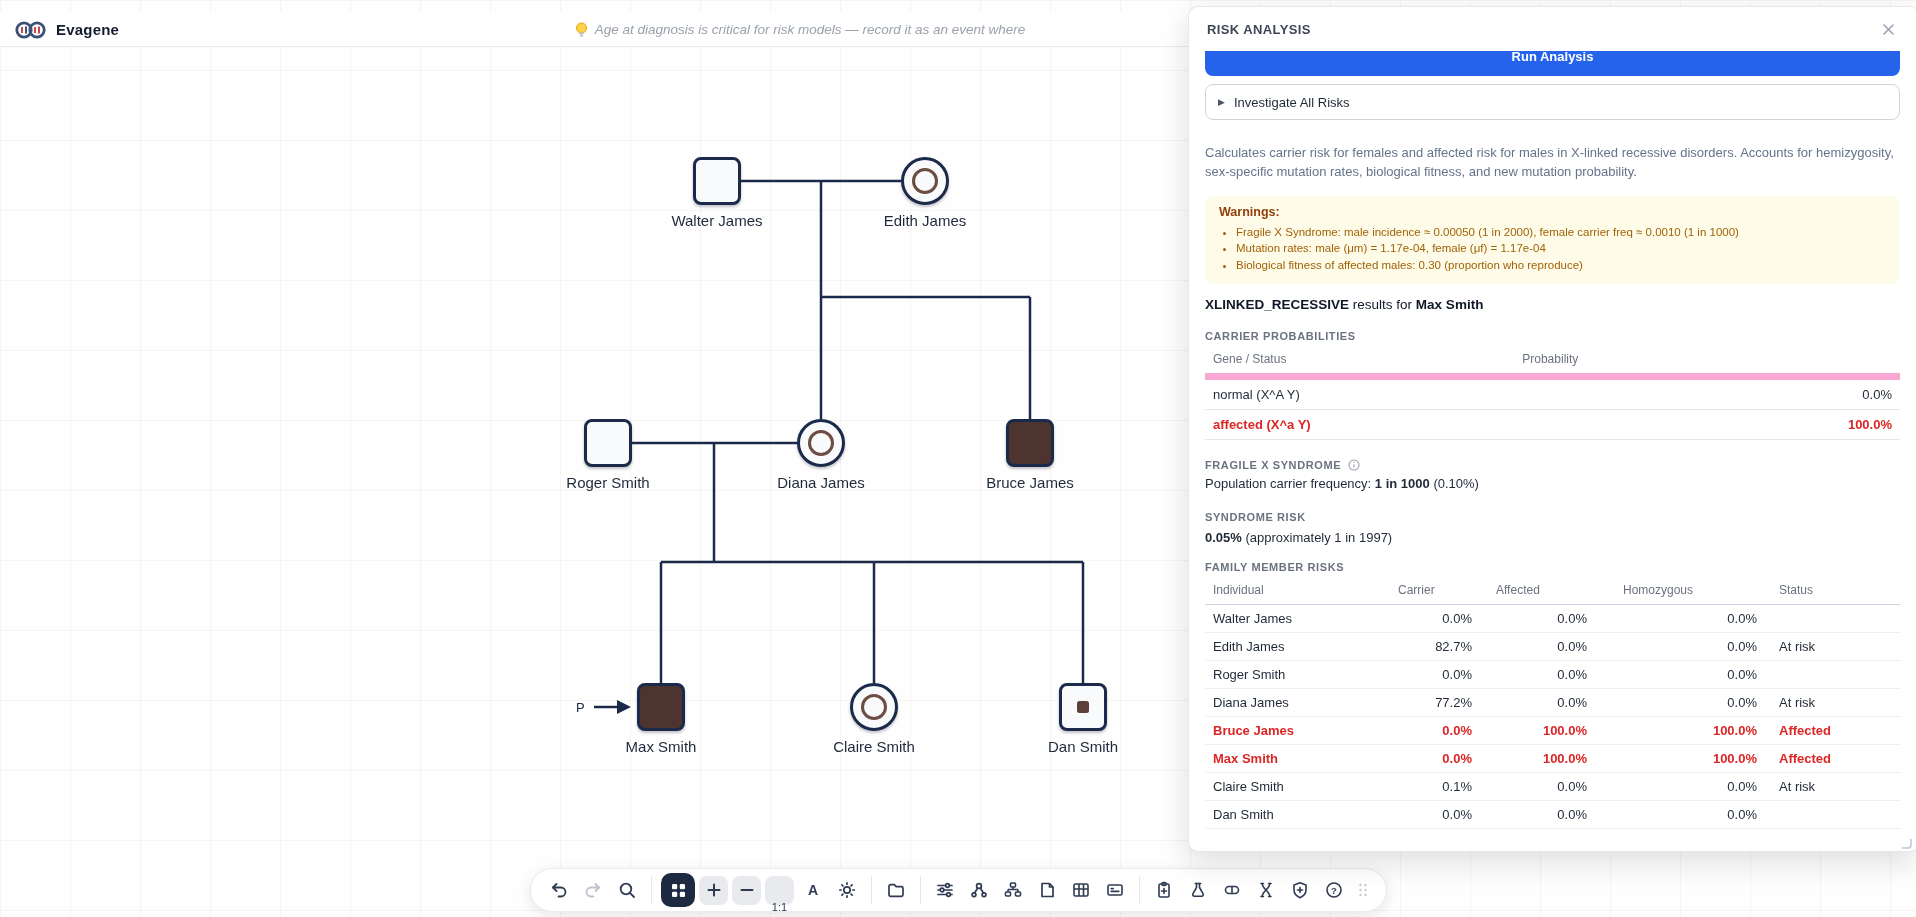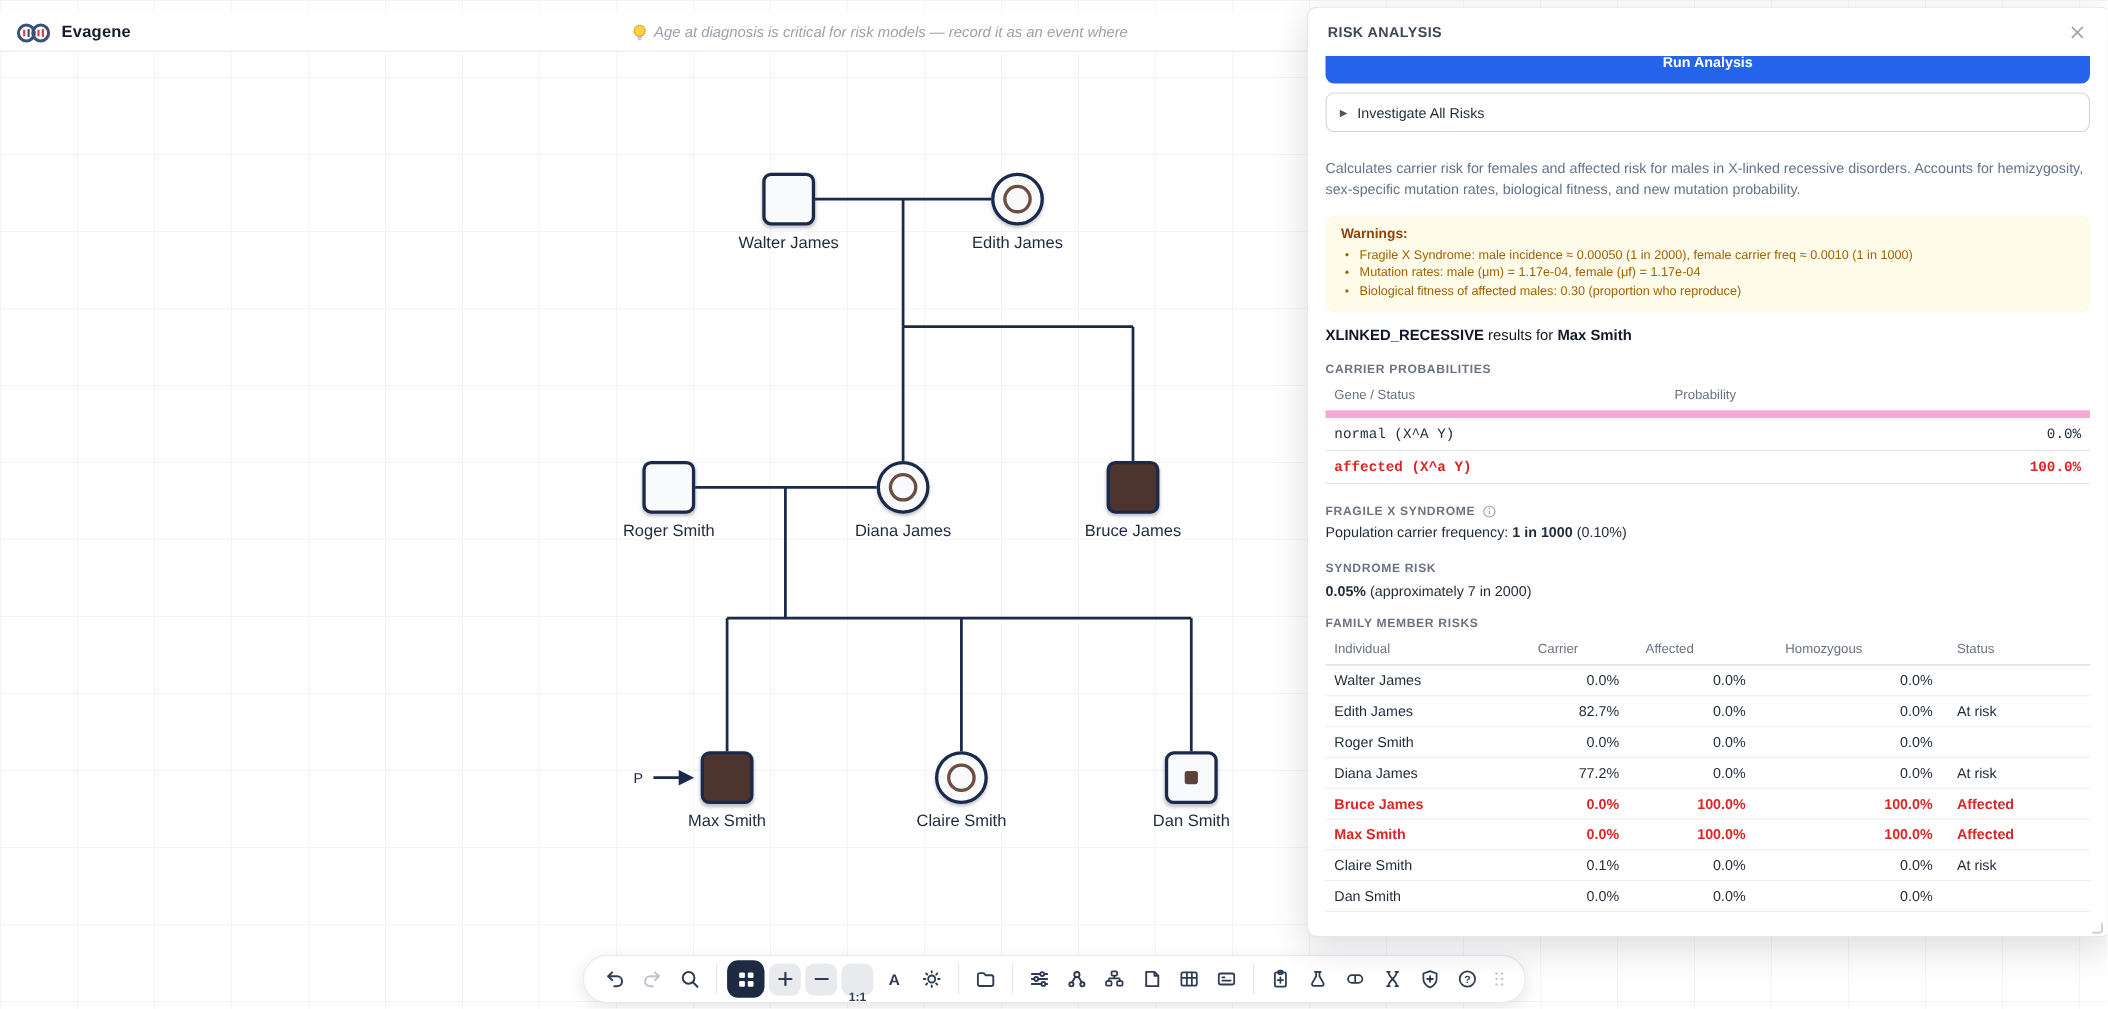--- a/index.html
+++ b/index.html
@@ -60,21 +60,21 @@
   .results-line { margin-top:13px; font-size:13.5px; color:#111827; }
   .results-line b { font-weight:700;text-align:center; }
 
   .sec-title { margin-top:18px; font-size:11px; font-weight:700; letter-spacing:.6px; color:#6b7280;
     display:flex; align-items:center; gap:6px; }
 
   .cp-table { margin-top:6px; }
   .cp-row { display:grid; grid-template-columns:44.5% 1fr; align-items:center; }
   .cp-head { border-bottom:7px solid #f9a8d4; }
   .cp-head > div { font-size:12px; color:#6b7280; padding:4px 8px 7px; }
-  .cp-body { border-bottom:1px solid #e5e7eb;font-family:Liberation Mono, monospace; }
+  .cp-body { border-bottom:1px solid #e5e7eb; }
   .cp-body > div { font-size:13px; color:#1f2937; padding:7px 8px; }
   .cp-body .val { text-align:right; }
   .cp-body.red > div { color:#dc2626; font-weight:700; }
 
   .kv-line { font-size:13px; color:#1f2937; line-height:1.3; }
   .mt9 { margin-top:9px; } .mt4 { margin-top:4px; } .mt7 { margin-top:7px; }
   .kv-line b { font-weight:700; }
 
   .fam-table { margin-top:6px; }
   .fam-row { display:grid; grid-template-columns:185px 90px 115px 170px 1fr; align-items:center; }
@@ -89,21 +89,21 @@
   
   .toolbar { position:absolute; left:530px; top:868px; height:44px; z-index:15; background:#fff;
     border:1px solid #e9ebef; border-radius:22px; box-shadow:0 4px 14px rgba(15,23,42,.10);
     display:flex; align-items:center; gap:4px; padding:0 13px; }
   .tb-btn { width:30px; height:30px; border:none; background:transparent; border-radius:8px;
     display:flex; align-items:center; justify-content:center; cursor:pointer; font-family:inherit; }
   .tb-btn.pill { background:#e8eaee; width:29px; height:29px; }
   .tb-btn.active { background:#1e2942; width:34px; height:34px; border-radius:10px; }
   .tb-divider { width:1px; height:28px; background:#e5e7eb; margin:0 5px; }
   .tb-txt { font-size:14px; font-weight:600; color:#2f3b52; }
-  .tb-txt.sm { font-size:11px; font-weight:700;margin-top:33px; }
+  .tb-txt.sm { font-size:11px; font-weight:400;margin-top:33px; }
   .tb-icon { display:block; }
   .resize-corner { position:absolute; right:4px; bottom:2px; width:10px; height:10px;
     border-right:2px solid #cbd5e1; border-bottom:2px solid #cbd5e1; border-radius:0 0 4px 0; }
 </style>
 </head>
 <body>
 
 <div id="app">
 
   <svg class="lines-svg" width="1916" height="917">
@@ -225,21 +225,21 @@
           <line x1="10" y1="9" x2="10" y2="13.6" stroke="#9ca3af" stroke-width="1.6"></line>
           <circle cx="10" cy="6.2" r="1" fill="#9ca3af"></circle>
         </svg>
       </div>
       <div class="kv-line mt4">
         <span>Population carrier frequency:</span> <b>1 in 1000</b> <span>(0.10%)</span>
       </div>
 
       <div class="sec-title">SYNDROME RISK</div>
       <div class="kv-line mt7">
-        <b>0.05%</b> <span>(approximately 7 in 2000)</span>
+        <b>0.05%</b> <span>(approximately 1 in 1997)</span>
       </div>
 
       <div class="sec-title" style="margin-top:15px;">FAMILY MEMBER RISKS</div>
       <div class="fam-table">
         <div class="fam-row fam-head">
           <div>Individual</div>
           <div style="text-align:left;">Carrier</div>
           <div style="padding-left:16px;">Affected</div>
           <div style="padding-left:28px;">Homozygous</div>
           <div style="padding-left:14px;">Status</div>

